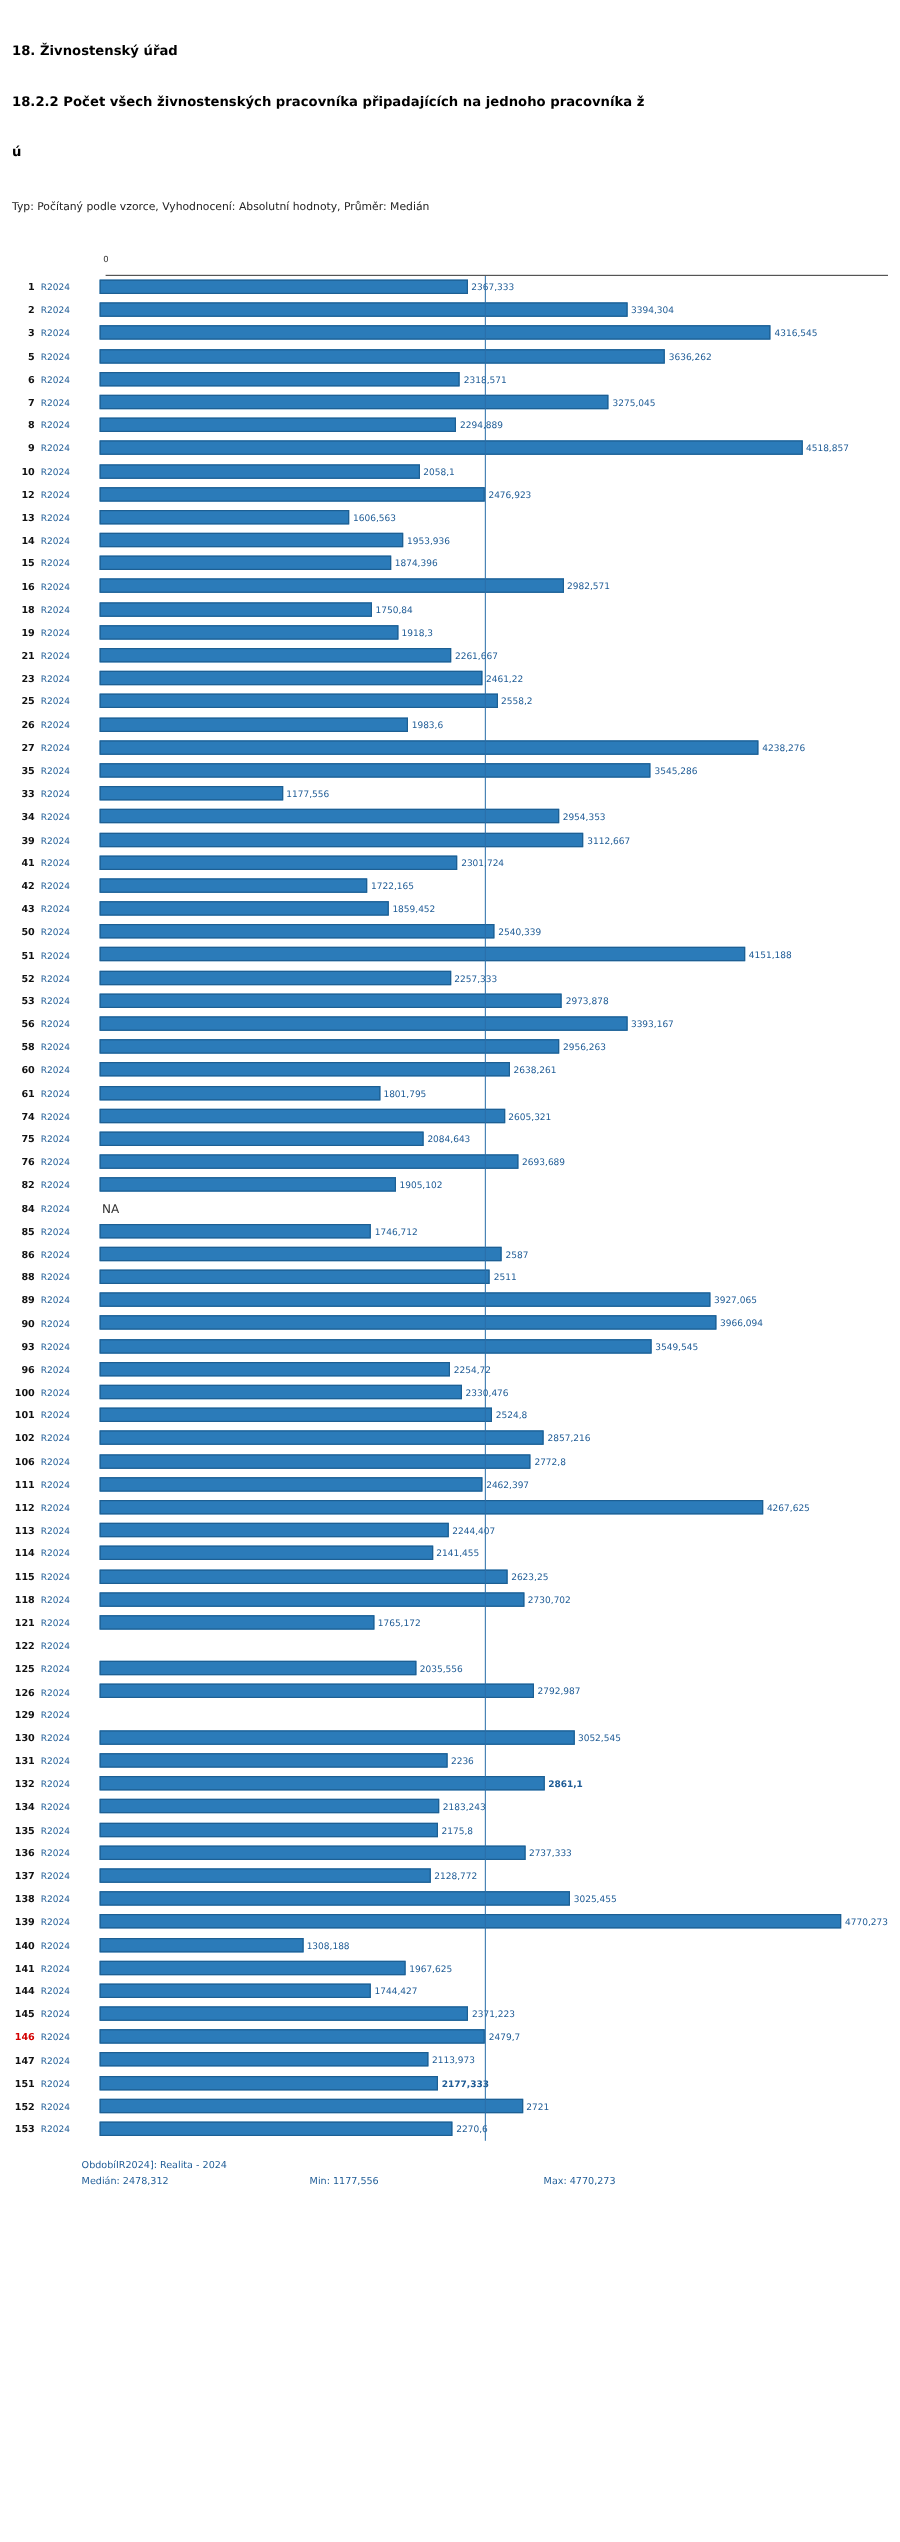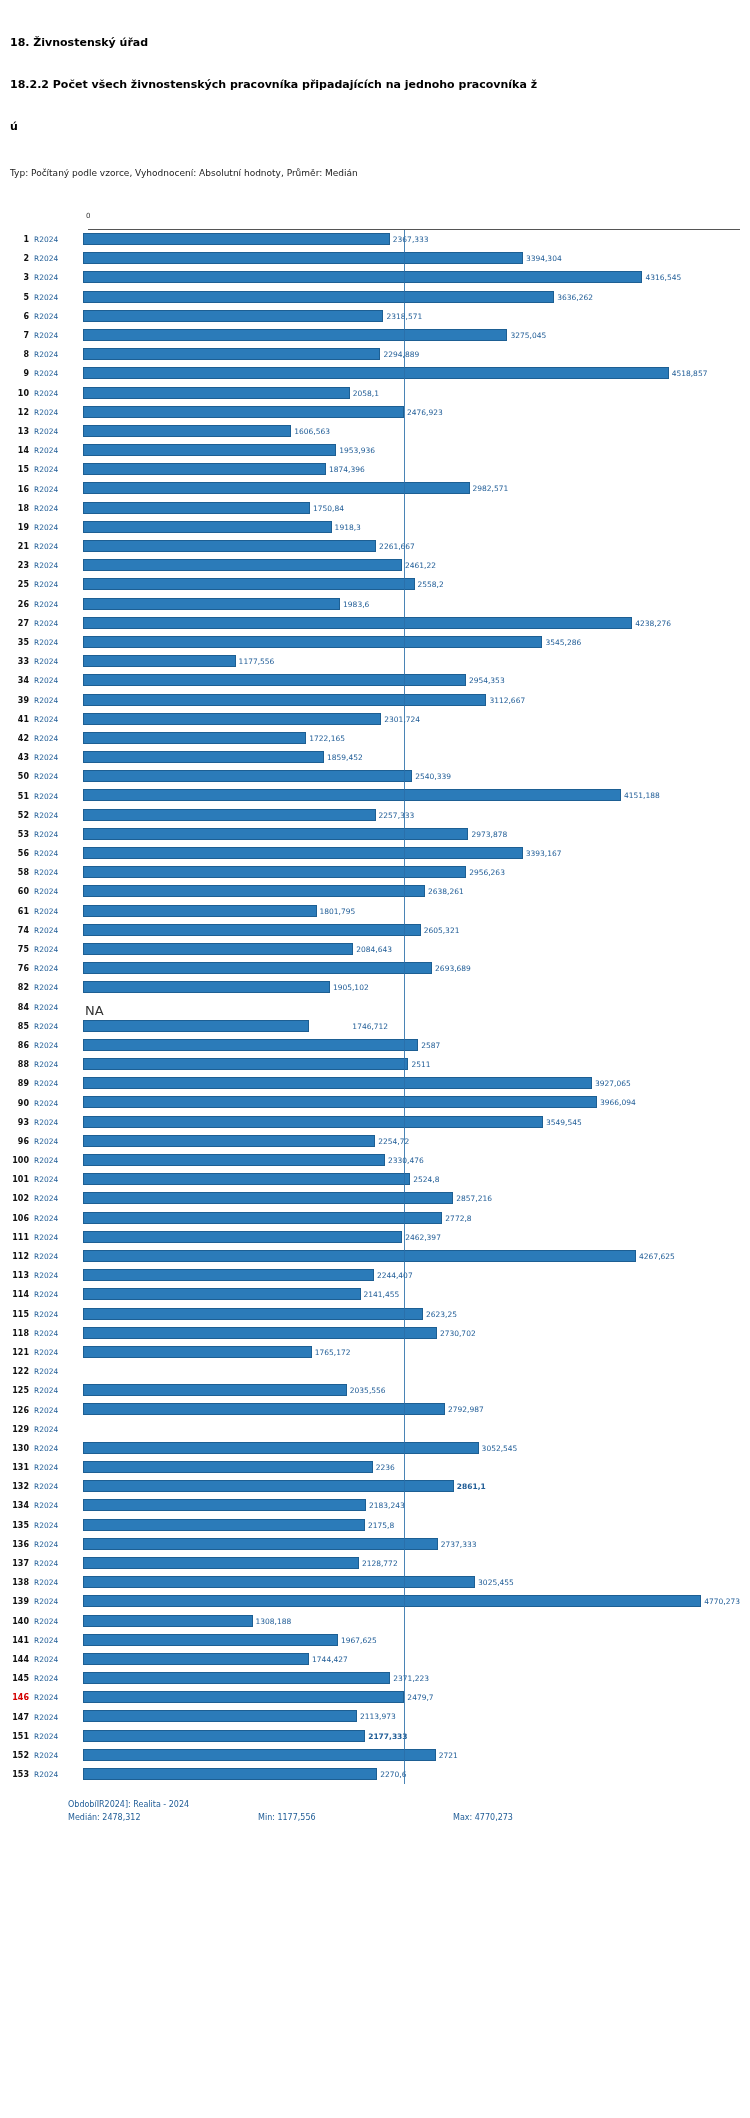--- a/index.html
+++ b/index.html
@@ -105,21 +105,21 @@
     position: absolute;
     top: 5px;
     font-size: 7.5px;
     color: #1f5c96;
     white-space: nowrap;
   }
   .bar-na {
     position: absolute;
     left: 2px;
     top: 5px;
-    font-size: 13px;
+    font-size: 10px;
     color: #333333;
   }
   .footer {
     margin-top: 14px;
     margin-left: 58px;
     font-size: 8px;
     color: #1f5c96;
     line-height: 13px;
     position: relative;
     height: 28px;
@@ -472,21 +472,21 @@
           <div class="row-sub">R2024</div>
           <div class="bar-wrap">
             <span class="bar-na">NA</span>
           </div>
         </div>
         <div class="row">
           <div class="row-label">85</div>
           <div class="row-sub">R2024</div>
           <div class="bar-wrap">
             <div class="bar" style="width: 226.374px;"></div>
-            <span class="bar-value" style="left: 229.374px; margin-left: 40px;">1746,712</span>
+            <span class="bar-value" style="left: 229.374px;">1746,712</span>
           </div>
         </div>
         <div class="row">
           <div class="row-label">86</div>
           <div class="row-sub">R2024</div>
           <div class="bar-wrap">
             <div class="bar" style="width: 335.275px;"></div>
             <span class="bar-value" style="left: 338.275px;">2587</span>
           </div>
         </div>

